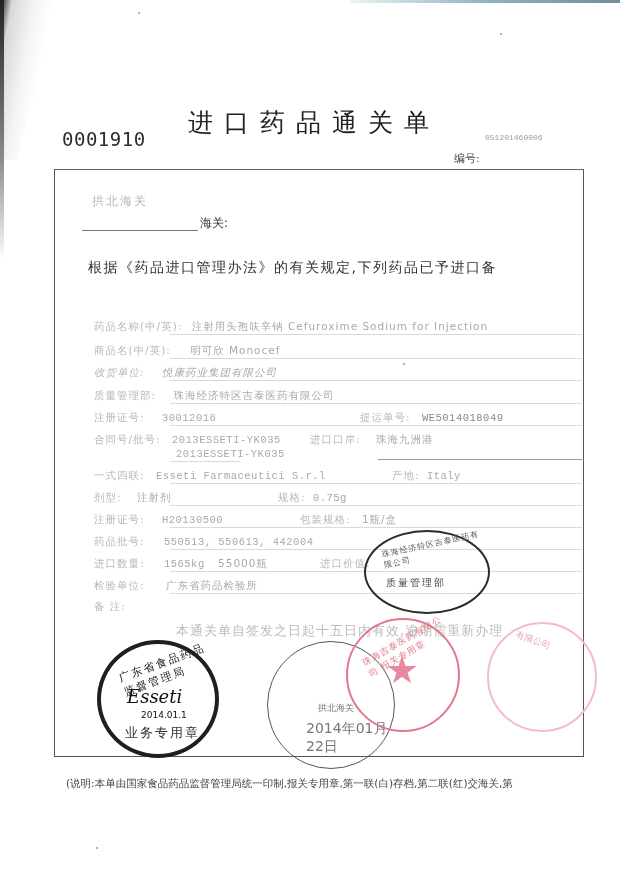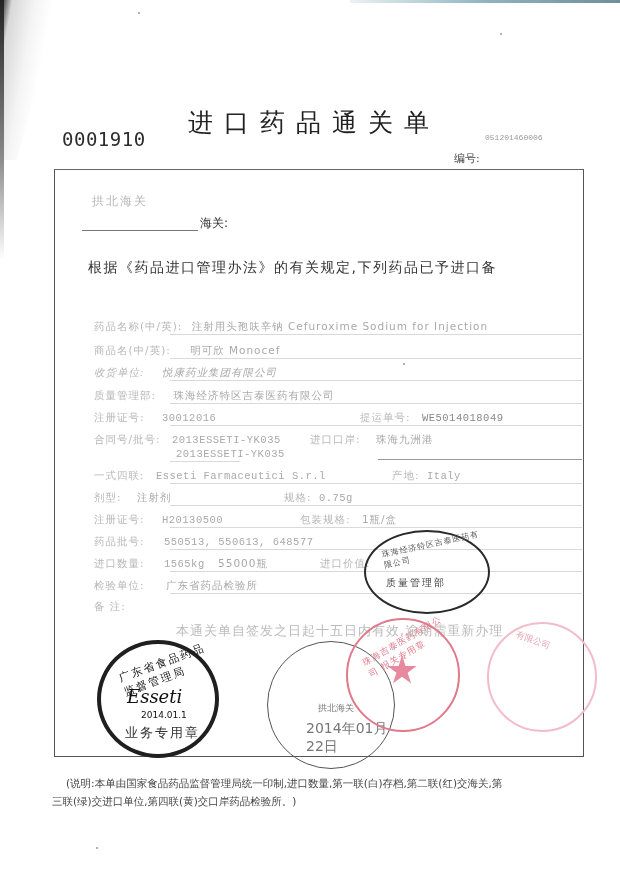--- a/index.html
+++ b/index.html
@@ -141,39 +141,39 @@
 <div class="field-row" style="left:392px; top:469px;">
   <span class="lbl">产地:</span>
   <span class="val" style="margin-left:4px;">Italy</span>
 </div>
 <div class="rule" style="top:483px;"></div>
 
 <div class="field-row" style="left:94px; top:491px;">
   <span class="lbl">剂型:</span>
   <span class="val cn" style="margin-left:12px;">注射剂</span>
 </div>
-<div class="field-row" style="left:284px; top:491px;">
+<div class="field-row" style="left:278px; top:491px;">
   <span class="lbl">规格:</span>
   <span class="val" style="margin-left:4px;">0.75g</span>
 </div>
 <div class="rule" style="top:505px;"></div>
 
 <div class="field-row" style="left:94px; top:513px;">
   <span class="lbl">注册证号:</span>
   <span class="val" style="margin-left:14px;">H20130500</span>
 </div>
 <div class="field-row" style="left:300px; top:513px;">
   <span class="lbl">包装规格:</span>
   <span class="val cn" style="margin-left:8px;">1瓶/盒</span>
 </div>
 <div class="rule" style="top:527px;"></div>
 
 <div class="field-row" style="left:94px; top:535px;">
   <span class="lbl">药品批号:</span>
-  <span class="val" style="margin-left:16px;">550513, 550613, 648577</span>
+  <span class="val" style="margin-left:16px;">550513, 550613, 442004</span>
 </div>
 <div class="rule" style="top:549px;"></div>
 
 <div class="field-row" style="left:94px; top:557px;">
   <span class="lbl">进口数量:</span>
   <span class="val" style="margin-left:16px;">1565kg</span>
   <span class="val cn" style="margin-left:10px;">55000瓶</span>
 </div>
 <div class="field-row" style="left:320px; top:557px;">
   <span class="lbl">进口价值:</span>
@@ -212,20 +212,19 @@
 </div>
 
 <div class="stamp stamp-gd">
   <span class="txt-top" style="font-size:11px;">广东省食品药品监督管理局</span>
   <span class="sig">Esseti</span>
   <span class="date">2014.01.1</span>
   <span class="txt-bot">业务专用章</span>
 </div>
 
 <div class="footnote">
-  <span>(说明:本单由国家食品药品监督管理局统一印制,进口数量,第一联(白)存档,第二联(红)交海关,第</span>
-  <span class="line2">三联(绿)交进口单位,第四联(黄)交口岸药品检验所。)</span>
+  <span>(说明:本单由国家食品药品监督管理局统一印制,报关专用章,第一联(白)存档,第二联(红)交海关,第</span>
 </div>
 
 <div class="dot" style="left:138px; top:12px;"></div>
 <div class="dot" style="left:500px; top:33px;"></div>
 <div class="dot" style="left:403px; top:363px;"></div>
 <div class="dot" style="left:96px; top:847px;"></div>
 
 </body></html>

